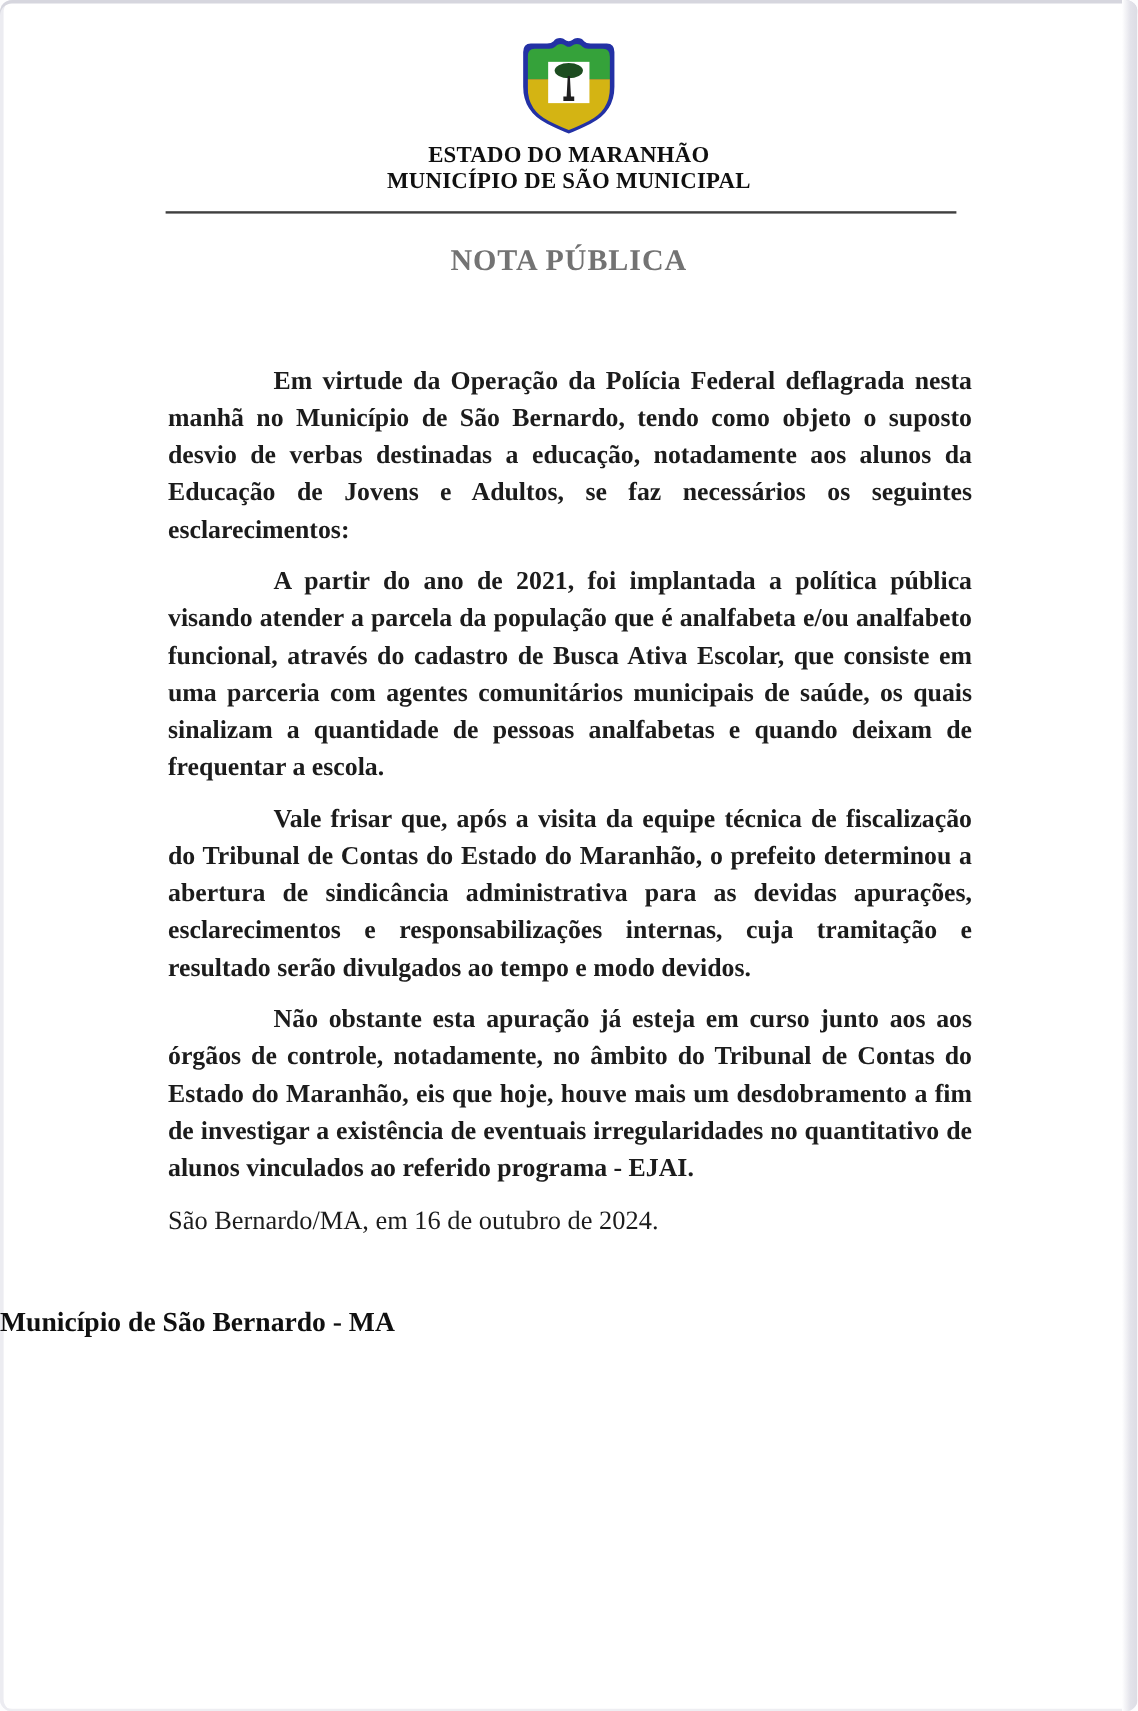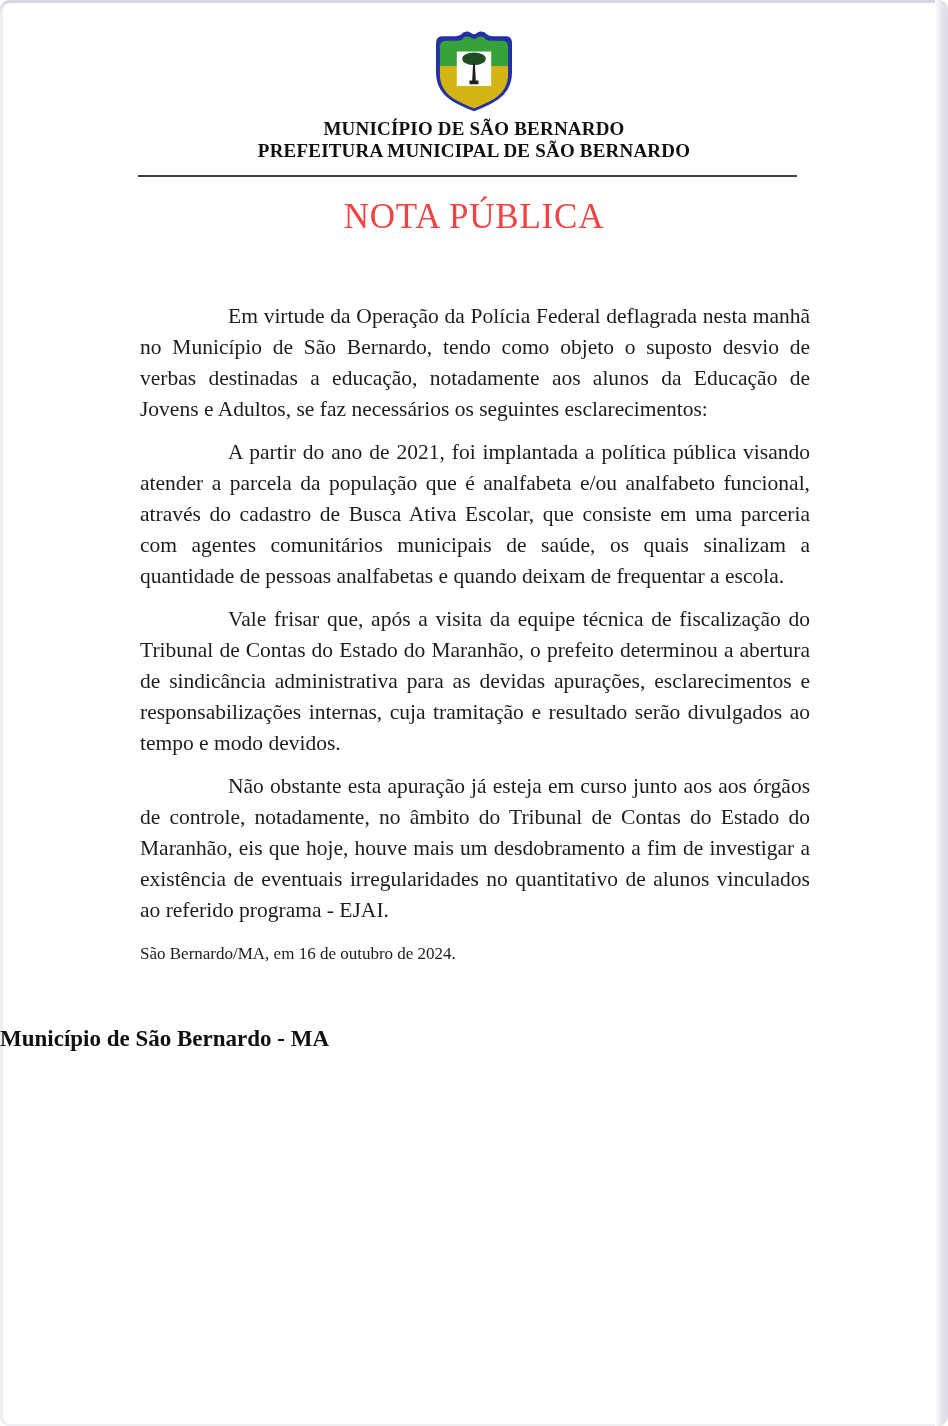--- a/index.html
+++ b/index.html
@@ -45,41 +45,42 @@
   }
   .divider {
     height: 2px;
     width: 659px;
     margin: 13px 0 0 138px;
     background: #3f3f3f;
   }
   .doc-title {
     margin: 24px 0 0 0;
     text-align: center;
-    font-weight: normal;
-    font-size: 35px;
+    font-weight: bold;
+    font-size: 25px;
     line-height: 32px;
     letter-spacing: 0.8px;
-    color: #ef4444;
+    color: #737373;
   }
   .doc-body {
     margin: 68px 0 0 140px;
     width: 670px;
   }
   .doc-body p {
     margin: 0 0 12px 0;
     font-size: 21.5px;
     line-height: 31px;
     text-align: justify;
     text-indent: 88px;
     color: #1c1c1c;
+    font-weight: bold;
   }
   .date-line {
     margin: 12px 0 0 140px;
-    font-size: 17px;
+    font-size: 22px;
     line-height: 31px;
     color: #1c1c1c;
   }
   .footer-sig {
     margin-top: 56px;
     text-align: left;
     font-weight: bold;
     font-size: 23px;
     line-height: 28px;
     color: #101010;
@@ -101,22 +102,22 @@
       </defs>
       <path d="M50 7 C47 7 46 4 42 4 Q38 4 36 7 Q34 9 30 9 L15 9 Q8 9 8 17 L8 49 Q8 72 30 83 Q42 89 50 92 Q58 89 70 83 Q92 72 92 49 L92 17 Q92 9 85 9 L70 9 Q66 9 64 7 Q62 4 58 4 C54 4 53 7 50 7 Z" fill="#2331a5"></path>
       <g clip-path="url(#shield-clip)">
         <rect x="0" y="0" width="100" height="42" fill="#35a23a"></rect>
         <rect x="0" y="42" width="100" height="58" fill="#d4b413"></rect>
         <rect x="31" y="26" width="38" height="38" fill="#ffffff"></rect>
         <ellipse cx="50" cy="34" rx="13" ry="7" fill="#1d4d20"></ellipse>
         <path d="M49 39 L48 58 L52 58 L51 39 Z M45 58 L55 58 L55 62 L45 62 Z" fill="#1f1f1f"></path>
       </g>
     </svg>
-    <div class="lh-line">MUNICÍPIO DE SÃO BERNARDO</div>
-    <div class="lh-line">PREFEITURA MUNICIPAL DE SÃO BERNARDO</div>
+    <div class="lh-line">ESTADO DO MARANHÃO</div>
+    <div class="lh-line">MUNICÍPIO DE SÃO MUNICIPAL</div>
   </header>
 
   <div class="divider"></div>
 
   <h1 class="doc-title">NOTA PÚBLICA</h1>
 
   <main class="doc-body">
     <p>Em virtude da Operação da Polícia Federal deflagrada nesta manhã no Município de São Bernardo, tendo como objeto o suposto desvio de verbas destinadas a educação, notadamente aos alunos da Educação de Jovens e Adultos, se faz necessários os seguintes esclarecimentos:</p>
     <p>A partir do ano de 2021, foi implantada a política pública visando atender a parcela da população que é analfabeta e/ou analfabeto funcional, através do cadastro de Busca Ativa Escolar, que consiste em uma parceria com agentes comunitários municipais de saúde, os quais sinalizam a quantidade de pessoas analfabetas e quando deixam de frequentar a escola.</p>
     <p>Vale frisar que, após a visita da equipe técnica de fiscalização do Tribunal de Contas do Estado do Maranhão, o prefeito determinou a abertura de sindicância administrativa para as devidas apurações, esclarecimentos e responsabilizações internas, cuja tramitação e resultado serão divulgados ao tempo e modo devidos.</p>

